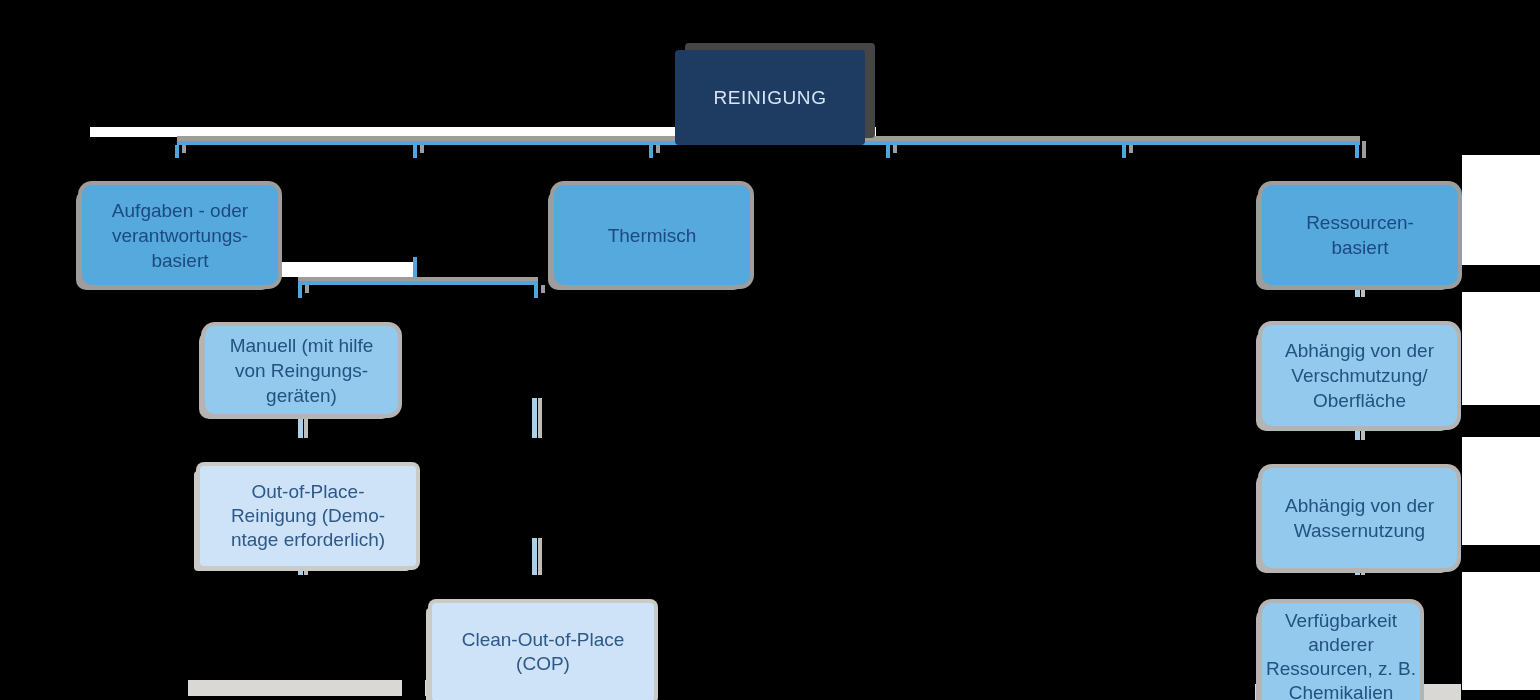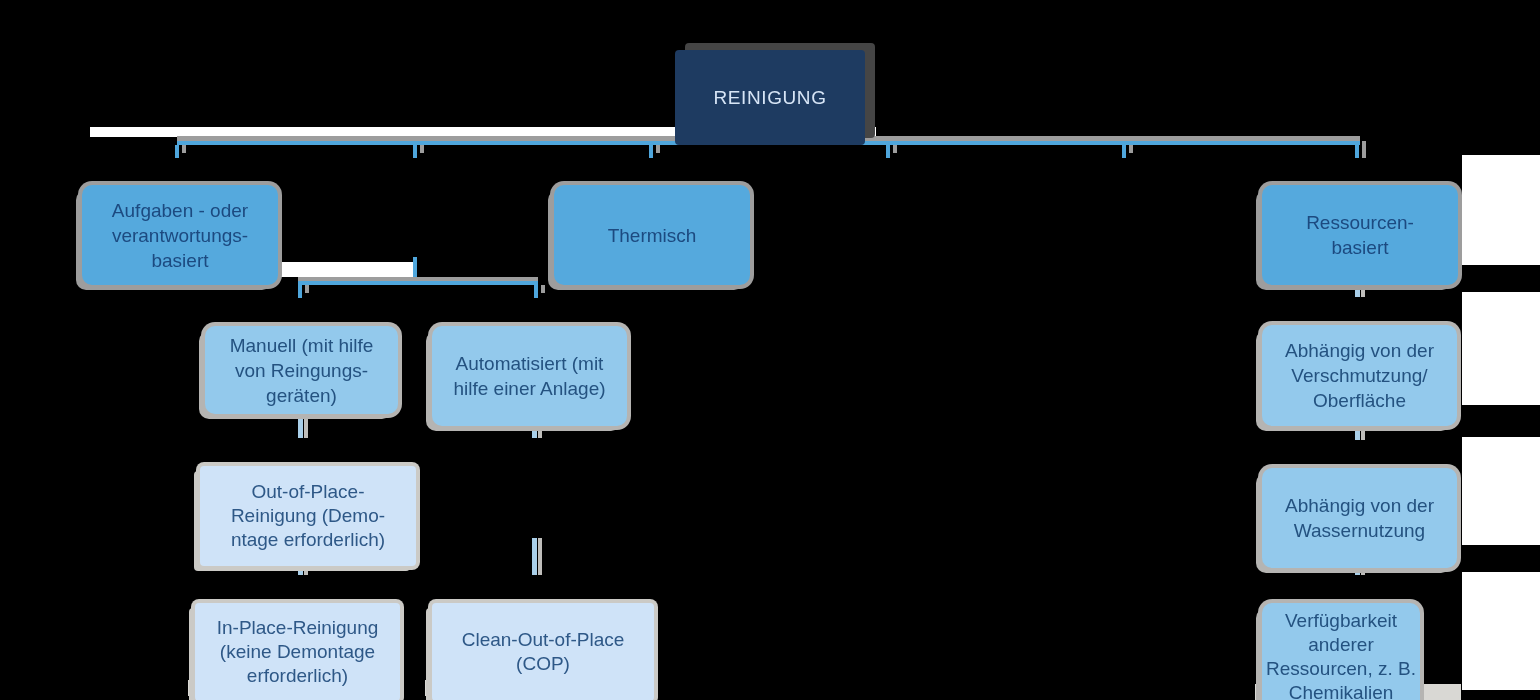--- a/index.html
+++ b/index.html
@@ -110,29 +110,24 @@
   <div class="box branch b0">Aufgaben - oder
 verantwortungs-
 basiert</div>
   <div class="box branch b2">Thermisch</div>
   <div class="box branch b5">Ressourcen-
 basiert</div>
 
   <div class="box child manuell">Manuell (mit hilfe
 von Reingungs-
 geräten)</div>
-  <div class="box child automatisiert">Automatisiert (mit
-hilfe einer Anlage)</div>
 
   <div class="box leaf outofplace">Out-of-Place-
 Reinigung (Demo-
 ntage erforderlich)</div>
-  <div class="box leaf inplace">In-Place-Reinigung
-(keine Demontage
-erforderlich)</div>
   <div class="box leaf cop">Clean-Out-of-Place
 (COP)</div>
 
   <div class="box child versch">Abhängig von der
 Verschmutzung/
 Oberfläche</div>
   <div class="box child wasser">Abhängig von der
 Wassernutzung</div>
   <div class="box child verfueg">Verfügbarkeit
 anderer

